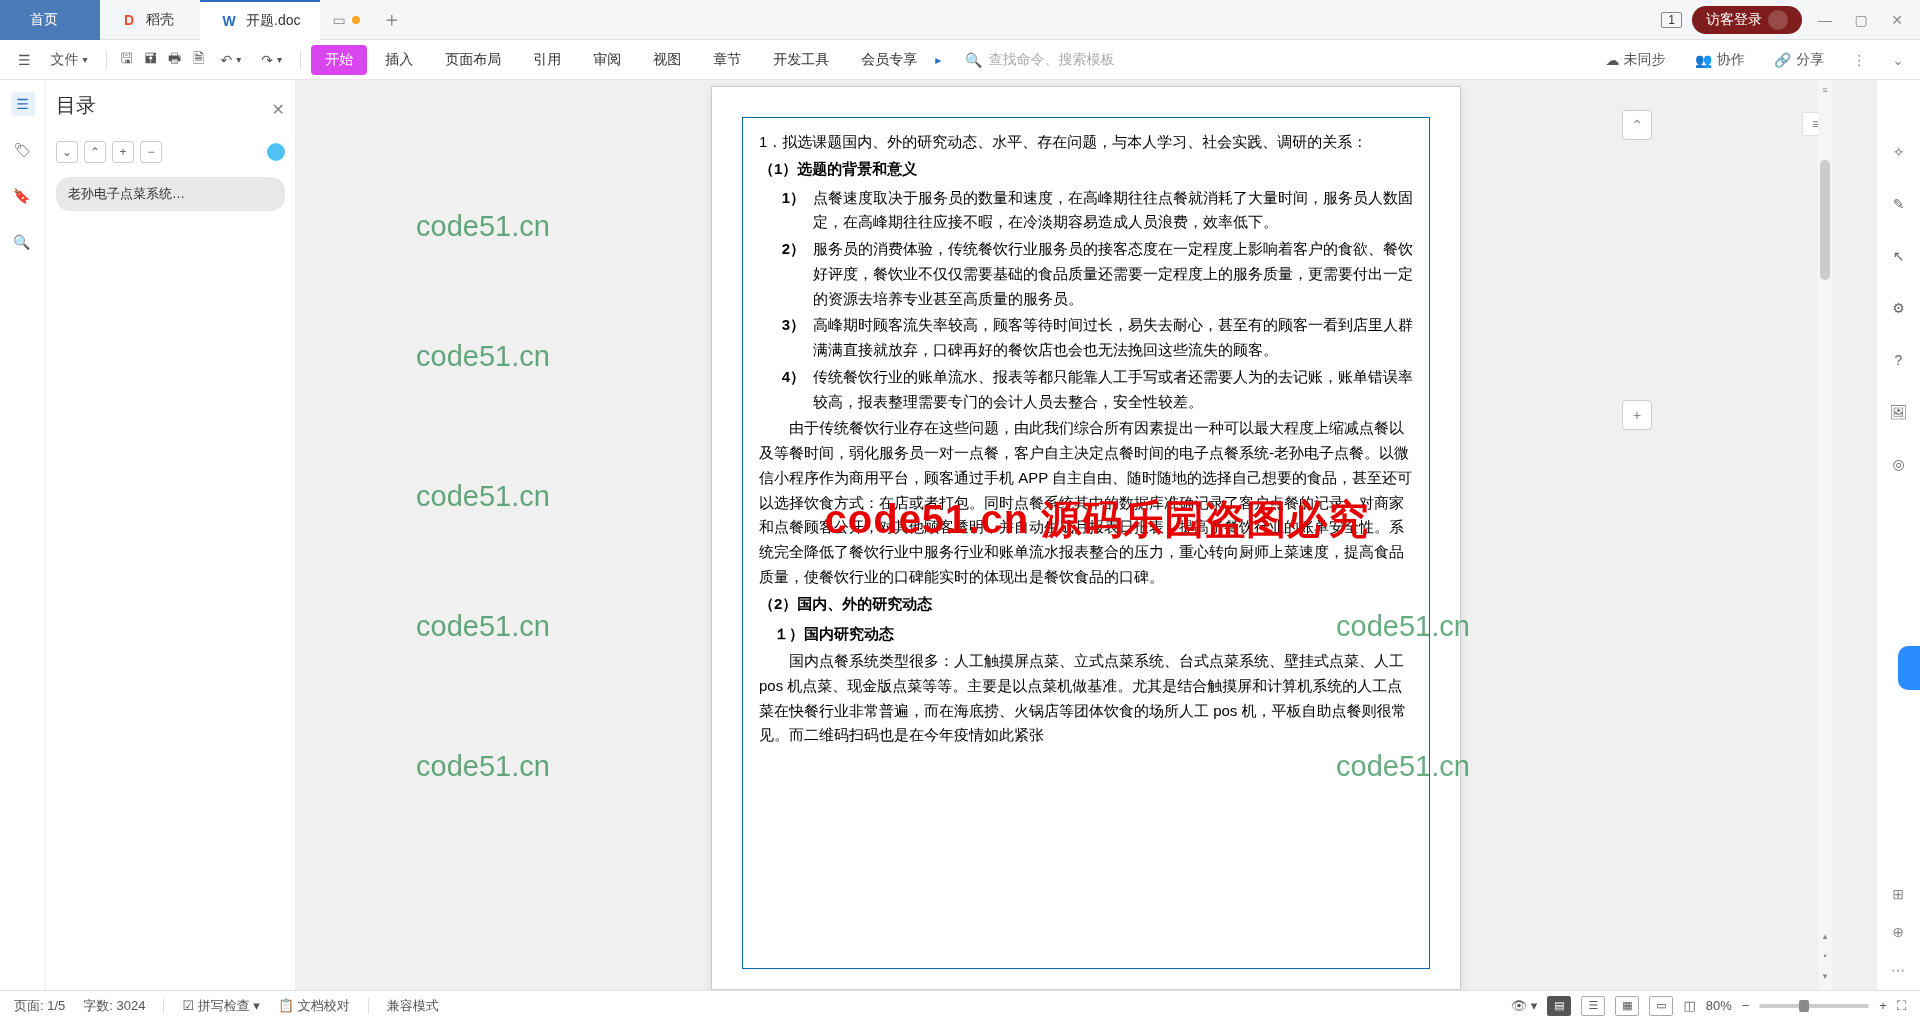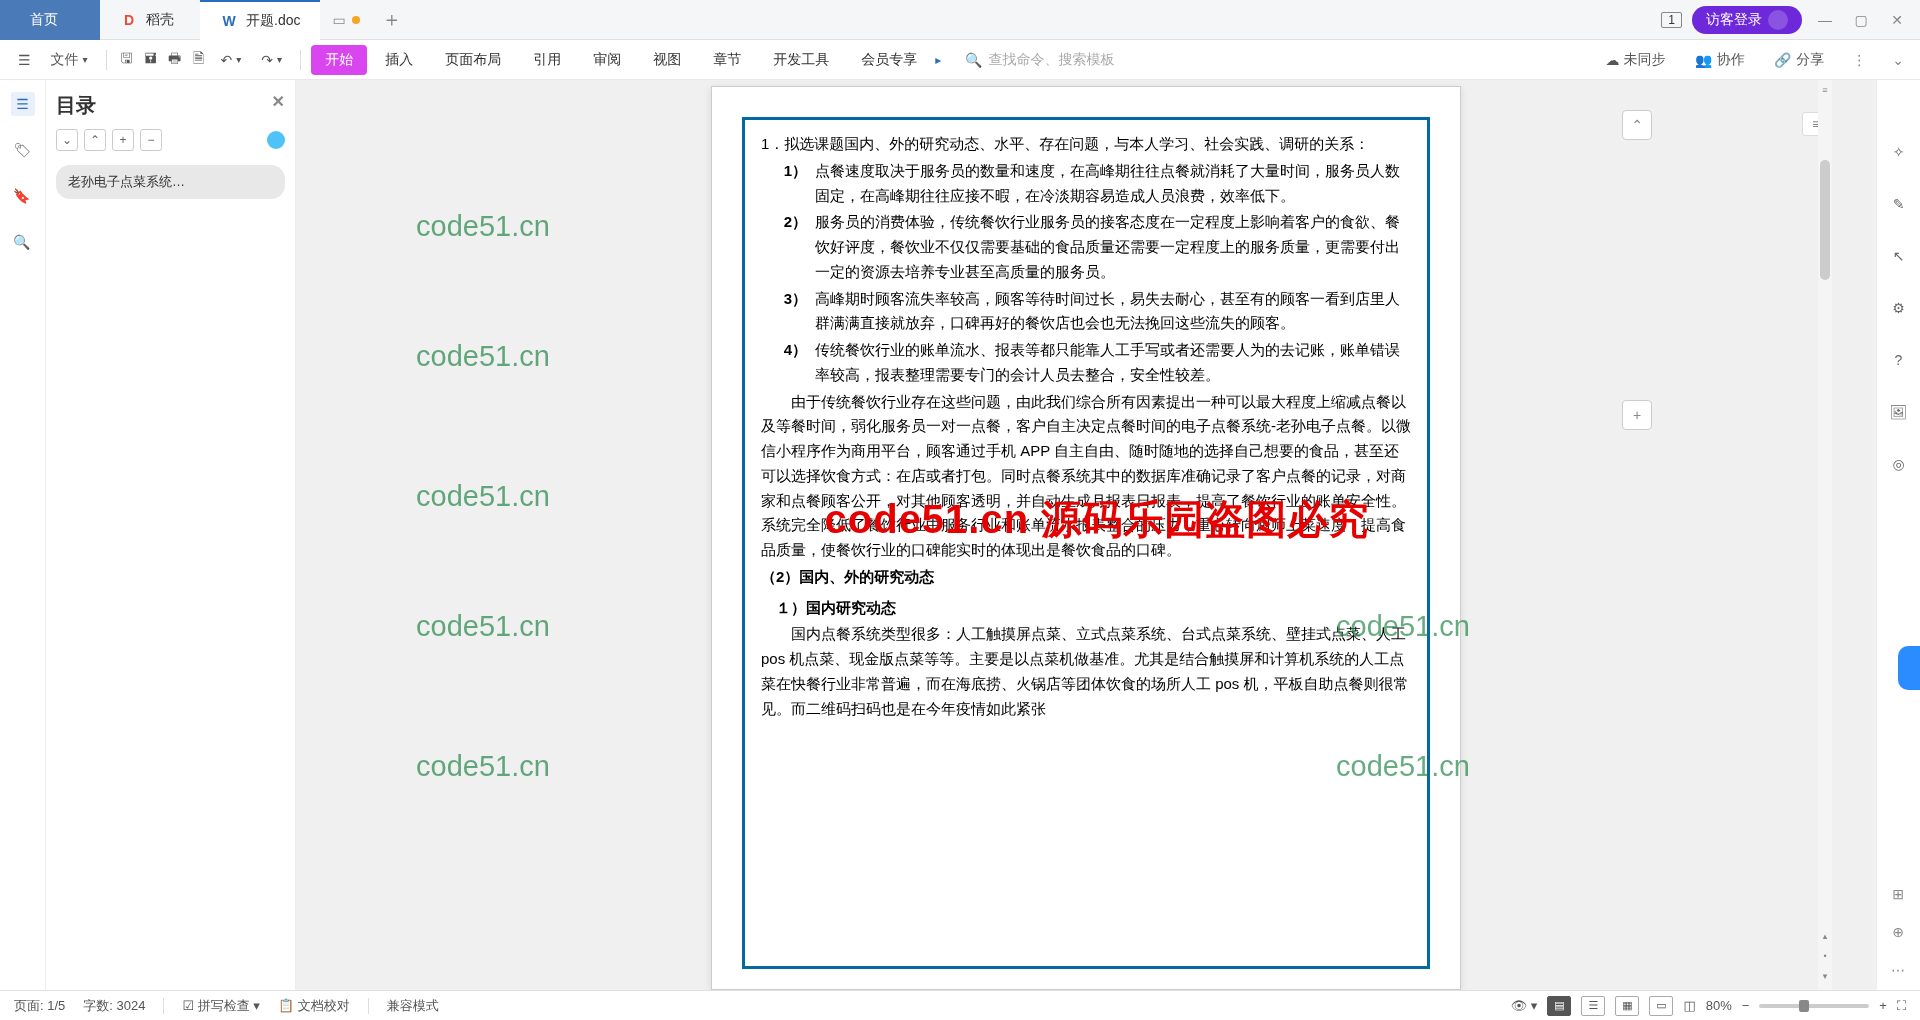--- a/index.html
+++ b/index.html
@@ -10,21 +10,21 @@
 .tab-home { background: #4a7ab8; color: #fff; padding: 0 30px; }
 .tab-doc { background: #fff; border-top: 2px solid #2a6dc0; }
 .tab-icon { width: 18px; height: 18px; display: inline-flex; align-items: center; justify-content: center; }
 .tab-docker { color: #e74c3c; font-weight: bold; }
 .tab-word { color: #2a6dc0; font-weight: bold; }
 .tab-spacer { flex: 1; }
 .tab-plus { width: 40px; text-align: center; font-size: 20px; color: #888; }
 .tab-status { display: flex; gap: 6px; align-items: center; padding: 0 12px; color: #888; }
 .status-dot { width: 8px; height: 8px; border-radius: 50%; background: #f5a623; display: inline-block; }
 .title-right { display: flex; align-items: center; gap: 10px; padding: 0 10px; }
-.login-btn { background: #6d28d9; color: #fff; padding: 4px 14px; border-radius: 14px; display: flex; align-items: center; gap: 6px; }
+.login-btn { background: #7f1d1d; color: #fff; padding: 4px 14px; border-radius: 14px; display: flex; align-items: center; gap: 6px; }
 .login-avatar { width: 20px; height: 20px; border-radius: 50%; background: #fff3; display: inline-block; }
 .win-btn { width: 26px; height: 26px; display: flex; align-items: center; justify-content: center; color: #888; }
 .badge-1 { border: 1px solid #888; padding: 0 6px; font-size: 12px; border-radius: 2px; }
 
 .toolbar { height: 40px; display: flex; align-items: center; padding: 0 10px; gap: 4px; border-bottom: 1px solid #e8e8e8; }
 .tb-btn { padding: 4px 8px; display: flex; align-items: center; gap: 4px; color: #555; cursor: pointer; }
 .tb-icon { width: 20px; height: 20px; display: inline-flex; align-items: center; justify-content: center; }
 .tb-sep { width: 1px; height: 20px; background: #ddd; margin: 0 6px; }
 .ribbon-tab { padding: 6px 14px; cursor: pointer; color: #333; }
 .ribbon-tab.active { background: #d946ef; color: #fff; border-radius: 4px; }
@@ -32,30 +32,30 @@
 .search-box { margin-left: 20px; color: #aaa; display: flex; align-items: center; gap: 6px; flex: 0 0 220px; }
 .toolbar-right { margin-left: auto; display: flex; align-items: center; gap: 14px; color: #555; }
 .tb-chev { color: #888; padding: 0 6px; }
 
 .workspace { display: flex; height: calc(100% - 80px - 30px); position: relative; }
 .left-rail { width: 46px; background: #fff; border-right: 1px solid #eee; display: flex; flex-direction: column; align-items: center; padding-top: 12px; gap: 22px; color: #666; }
 .left-rail .rail-btn { width: 24px; height: 24px; display: flex; align-items: center; justify-content: center; cursor: pointer; }
 .left-rail .rail-btn.active { color: #2a6dc0; background: #e8f0fb; border-radius: 3px; }
 
 .outline-panel { width: 250px; border-right: 1px solid #eee; background: #fff; padding: 12px 10px; }
-.outline-header { display: flex; align-items: flex-start; justify-content: space-between; font-size: 20px; font-weight: bold; margin-bottom: 10px; }
+.outline-header { display: flex; align-items: flex-end; justify-content: space-between; font-size: 20px; font-weight: normal; margin-bottom: 22px; }
 .outline-close { color: #888; cursor: pointer; font-size: 16px; }
 .outline-tools { display: flex; gap: 6px; align-items: center; margin-bottom: 14px; }
 .ot-btn { width: 22px; height: 22px; border: 1px solid #ccc; border-radius: 3px; display: flex; align-items: center; justify-content: center; font-size: 12px; color: #666; cursor: pointer; }
 .ot-badge { margin-left: auto; width: 18px; height: 18px; border-radius: 50%; background: #4fc3f7; }
 .outline-item { background: #e8e8e8; padding: 8px 12px; border-radius: 14px; font-size: 13px; color: #333; cursor: pointer; white-space: nowrap; overflow: hidden; text-overflow: ellipsis; }
 
 .doc-area { flex: 1; background: #f0f0f0; position: relative; overflow: hidden; display: flex; justify-content: center; padding-top: 6px; }
 .page { width: 750px; background: #fff; border: 1px solid #ccc; box-shadow: 0 2px 8px rgba(0,0,0,0.1); padding: 30px 30px 20px 30px; font-family: SimSun, serif; font-size: 15px; line-height: 1.65; color: #000; }
-.page-content { border: 3px solid #0369a1; padding: 12px 16px 29px 16px; height: 100%; }
+.page-content { border: 1px solid #0369a1; padding: 12px 16px 29px 16px; height: 100%; }
 .h1 { font-weight: bold; margin: 2px 0 4px 0; }
 .h2 { font-weight: bold; margin: 6px 0 2px 0; }
 .indent { text-indent: 2em; }
 .list-row { display: flex; margin: 2px 0; }
 .list-num { width: 54px; text-align: right; padding-right: 8px; font-weight: bold; flex-shrink: 0; }
 .list-txt { flex: 1; }
 
 .watermark { position: absolute; color: #15803d; font-size: 29px; pointer-events: none; opacity: 0.65; }
 .red-wm { position: absolute; color: #e60000; font-size: 40px; font-weight: bold; pointer-events: none; left: 50%; transform: translateX(-48%); top: 412px; z-index: 5; letter-spacing: 1px; }
 
@@ -188,20 +188,21 @@
     <span class="watermark" style="left:120px; top:400px">code51.cn</span>
     <span class="watermark" style="left:120px; top:530px">code51.cn</span>
     <span class="watermark" style="left:120px; top:670px">code51.cn</span>
     <span class="watermark" style="left:1040px; top:530px">code51.cn</span>
     <span class="watermark" style="left:1040px; top:670px">code51.cn</span>
     <span class="red-wm">code51.cn 源码乐园盗图必究</span>
 
     <div class="page">
       <div class="page-content">
         <div>1．拟选课题国内、外的研究动态、水平、存在问题，与本人学习、社会实践、调研的关系：</div>
+        <div class="h1">（1）选题的背景和意义</div>
         <div class="list-row">
             <span class="list-num">1）</span>
             <span class="list-txt">点餐速度取决于服务员的数量和速度，在高峰期往往点餐就消耗了大量时间，服务员人数固定，在高峰期往往应接不暇，在冷淡期容易造成人员浪费，效率低下。</span>
           </div>
         <div class="list-row">
             <span class="list-num">2）</span>
             <span class="list-txt">服务员的消费体验，传统餐饮行业服务员的接客态度在一定程度上影响着客户的食欲、餐饮好评度，餐饮业不仅仅需要基础的食品质量还需要一定程度上的服务质量，更需要付出一定的资源去培养专业甚至高质量的服务员。</span>
           </div>
         <div class="list-row">
             <span class="list-num">3）</span>

